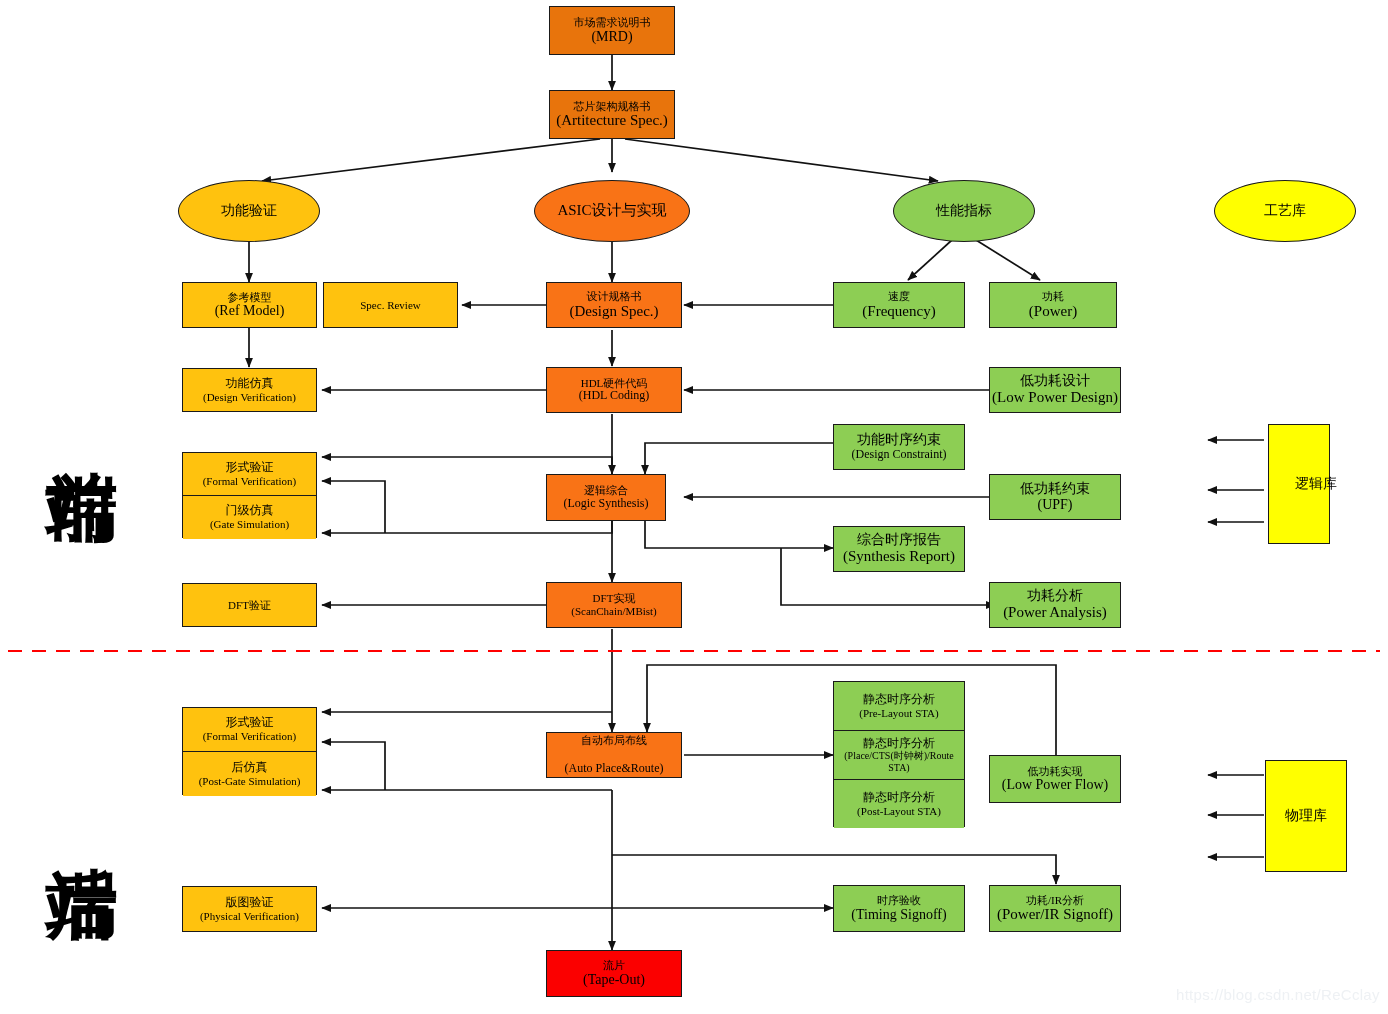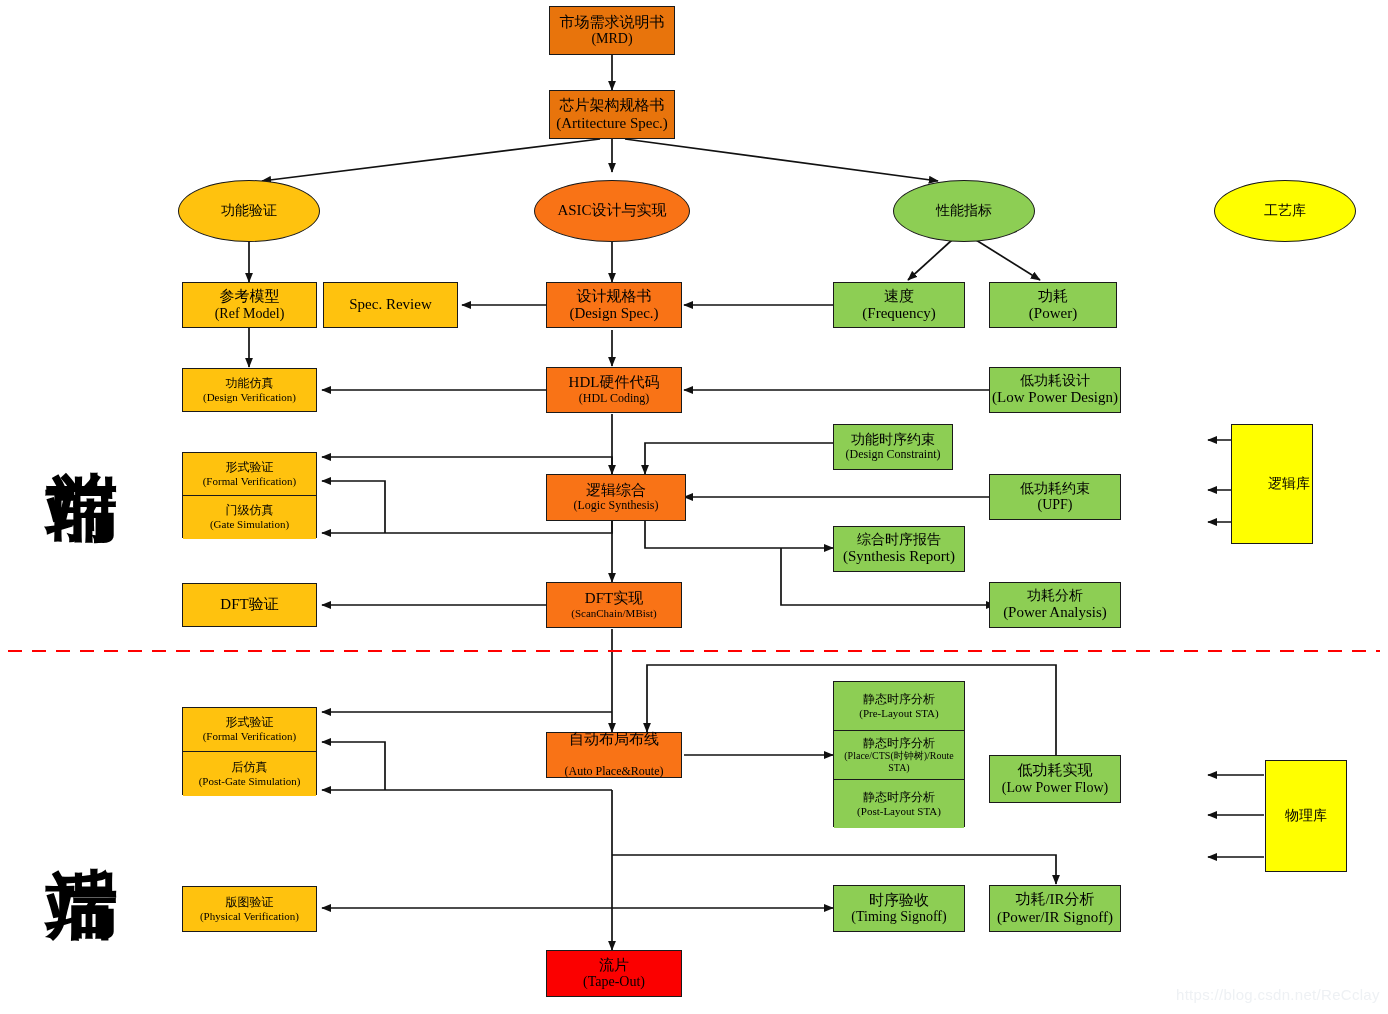--- a/index.html
+++ b/index.html
@@ -27,21 +27,21 @@
   .stack .cell{box-sizing:border-box;display:flex;flex-direction:column;
      align-items:center;justify-content:center;text-align:center;line-height:1.15;
      border-bottom:1.5px solid #1a1a1a;background:#ffc20e;}
   .stack .cell:last-child{border-bottom:none;}
   .stack.greenstack .cell{background:#8dce54;}
 
   .sidelabel{position:absolute;font-family:"DejaVu Serif",serif;font-weight:700;
      color:#000;line-height:1.0;text-align:center;}
 
   .watermark{position:absolute;color:#eef1f4;font-family:"Liberation Sans",sans-serif;
-     font-size:15px;letter-spacing:.3px;white-space:nowrap;} .f15{font-size:15px;} .f14{font-size:14px;}
+     font-size:15px;letter-spacing:.3px;white-space:nowrap;} .f15{font-size:11px;} .f14{font-size:14px;}
   .f13{font-size:15px;} .f12{font-size:12px;} .f11{font-size:11px;}
   .f10{font-size:10px;}
 </style>
 </head>
 <body>
 
 <div id="canvas">
 
   <svg class="wires" viewBox="0 0 1388 1014">
     <defs>
@@ -195,41 +195,41 @@
     <div class="cell" style="height:43px;">
       <span class="cn f12">形式验证</span>
       <span class="en f11">(Formal Verification)</span>
     </div>
     <div class="cell" style="height:43px;">
       <span class="cn f12">门级仿真</span>
       <span class="en f11">(Gate Simulation)</span>
     </div>
   </div>
 
-  <div class="node blue" style="left:546px;top:474px;width:140px;height:47px;">
+  <div class="node blue" style="left:546px;top:474px;width:120px;height:47px;">
     <span class="cn f15">逻辑综合</span>
     <span class="en f12">(Logic Synthesis)</span>
   </div>
 
-  <div class="node green" style="left:833px;top:424px;width:120px;height:46px;">
+  <div class="node green" style="left:833px;top:424px;width:132px;height:46px;">
     <span class="cn f14">功能时序约束</span>
     <span class="en f12">(Design Constraint)</span>
   </div>
 
   <div class="node green" style="left:989px;top:474px;width:132px;height:46px;">
     <span class="cn f14">低功耗约束</span>
     <span class="en f14">(UPF)</span>
   </div>
 
   <div class="node green" style="left:833px;top:526px;width:132px;height:46px;">
     <span class="cn f14">综合时序报告</span>
     <span class="en f13">(Synthesis Report)</span>
   </div>
 
-  <div class="node yellow" style="left:1231px;top:424px;width:82px;height:120px;padding-left:34px;">
+  <div class="node yellow" style="left:1268px;top:424px;width:62px;height:120px;padding-left:34px;">
     <span class="cn f14">逻辑库</span>
   </div>
 
   <div class="node amber" style="left:182px;top:583px;width:135px;height:44px;">
     <span class="cn f15">DFT验证</span>
   </div>
 
   <div class="node blue" style="left:546px;top:582px;width:136px;height:46px;">
     <span class="cn f15">DFT实现</span>
     <span class="en f11">(ScanChain/MBist)</span>

